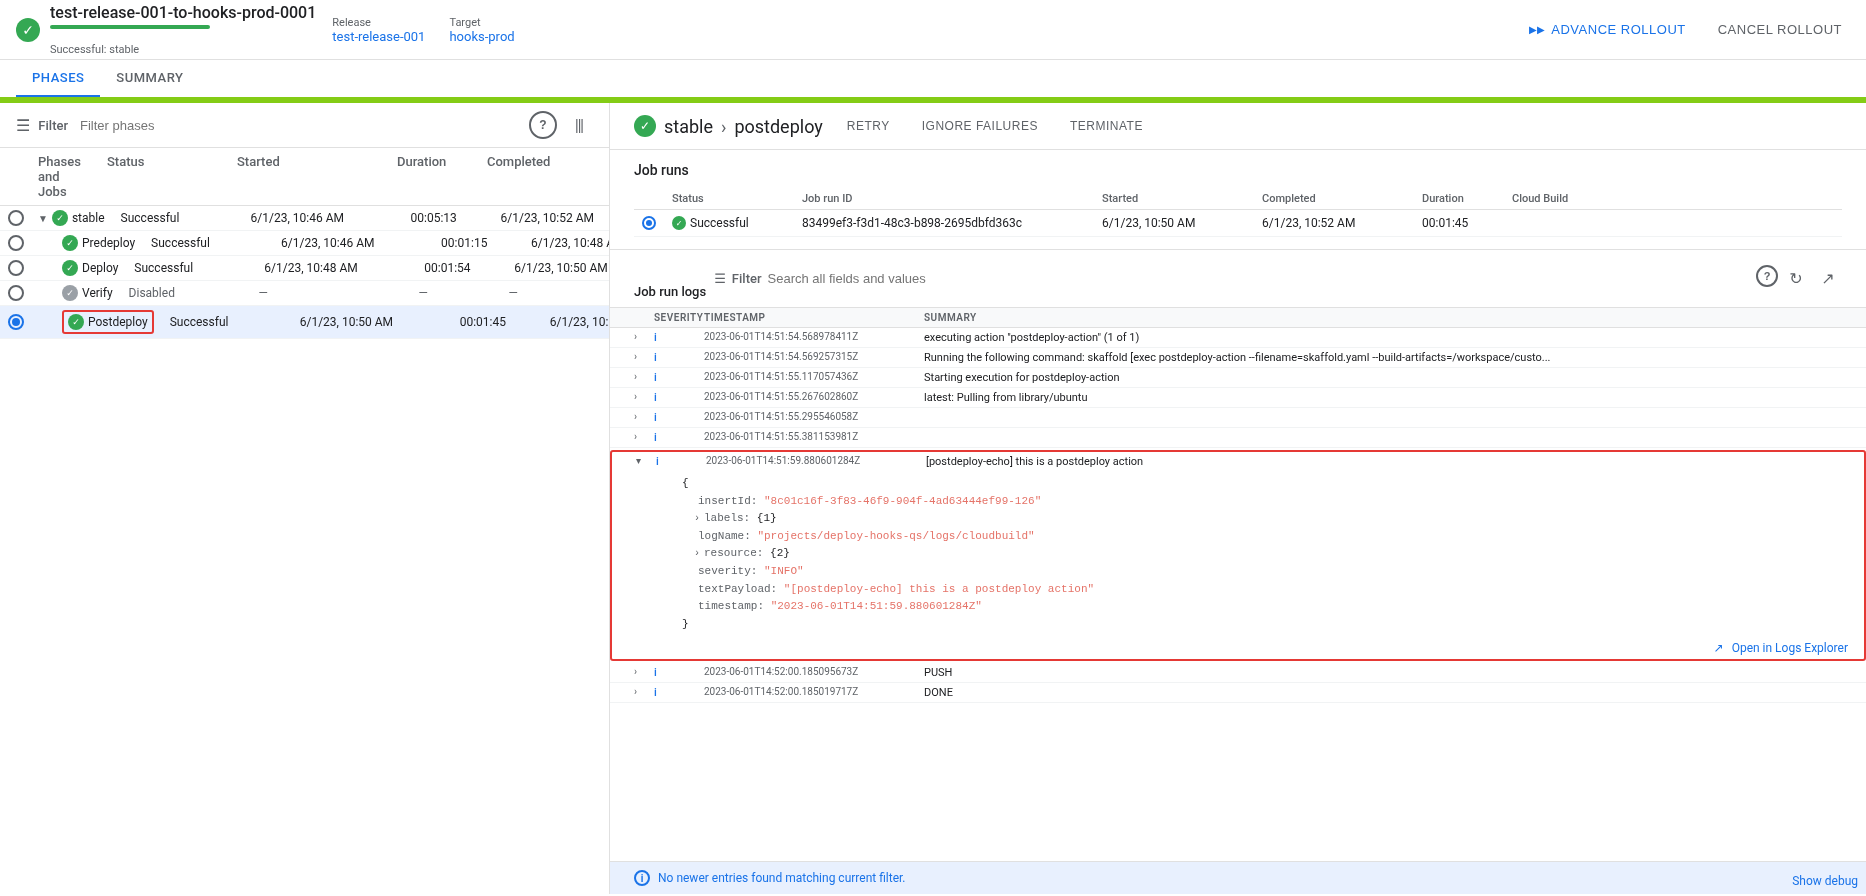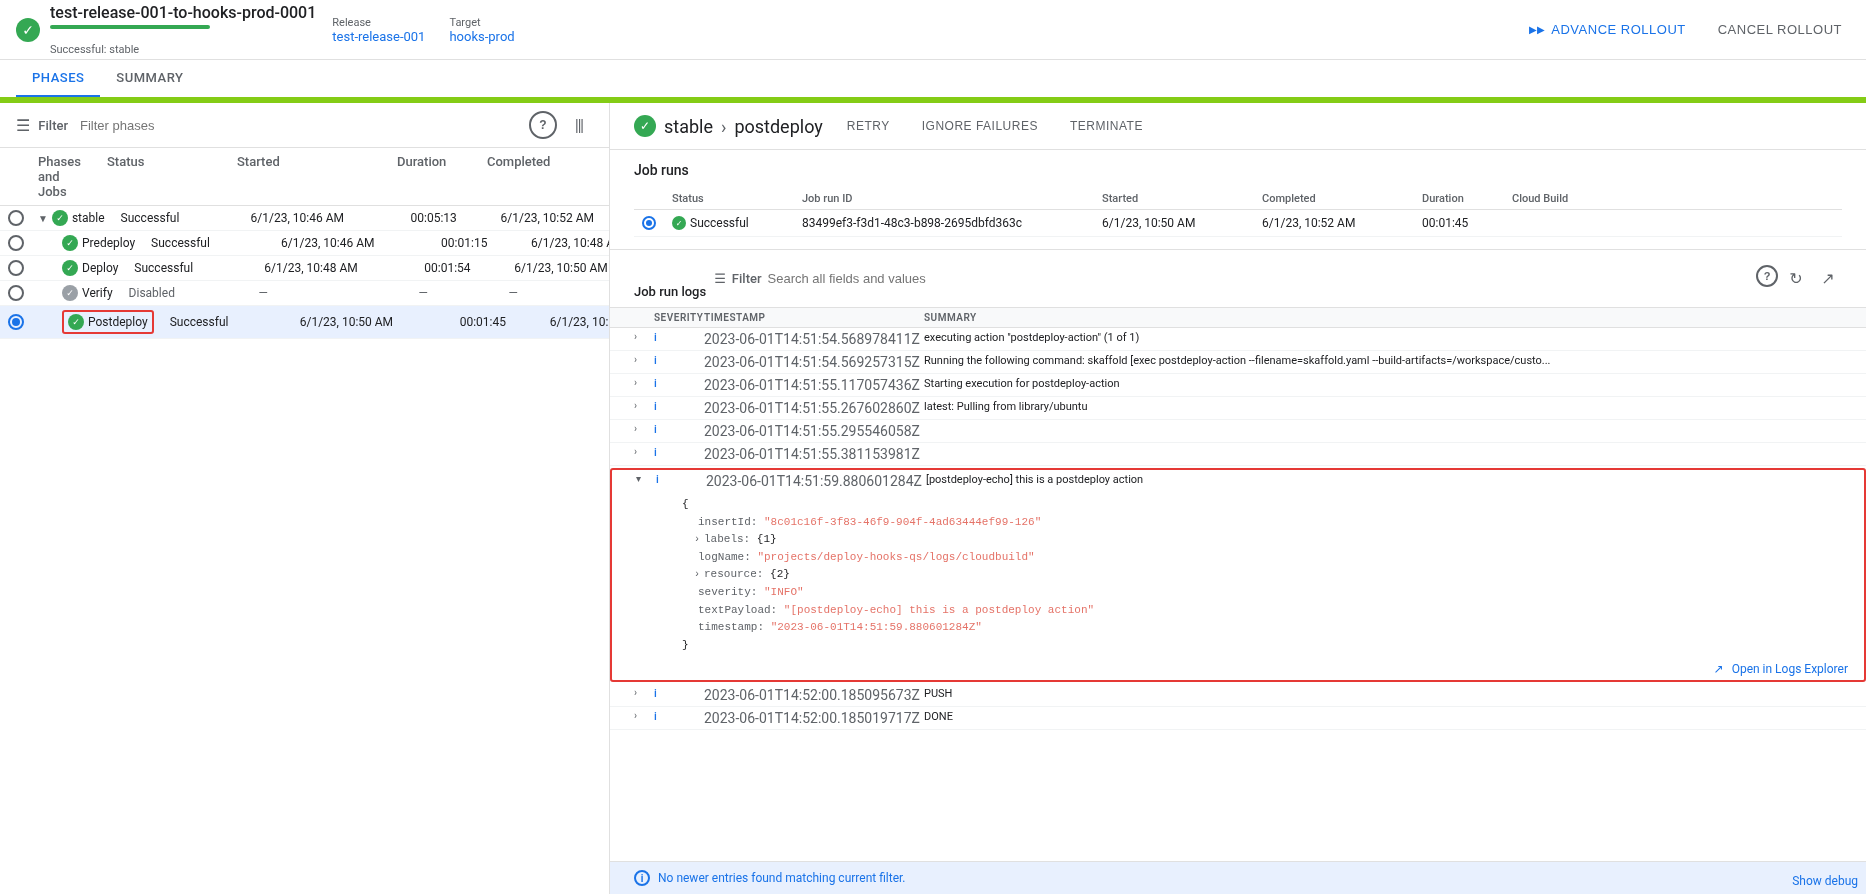--- a/index.html
+++ b/index.html
@@ -79,21 +79,21 @@
     .logs-filter { display: flex; align-items: center; gap: 6px; flex: 1; }
     .logs-search { border: none; outline: none; font-size: 13px; color: #0f172a; flex: 1; }
     .logs-actions { margin-left: auto; display: flex; gap: 4px; }
 
     .logs-table-header { display: grid; grid-template-columns: 20px 50px 220px 1fr; padding: 4px 24px; background: #f8f9fa; border-bottom: 1px solid #e0e0e0; }
     .log-th { font-size: 10px; font-weight: 600; color: #5f6368; letter-spacing: 0.5px; text-transform: uppercase; }
     .logs-body { overflow-y: auto; flex: 1; }
     .log-row { display: grid; grid-template-columns: 20px 50px 220px 1fr; padding: 3px 24px; align-items: start; border-bottom: 1px solid #f1f3f4; font-size: 11px; cursor: pointer; }
     .log-expand { color: #5f6368; font-size: 10px; cursor: pointer; }
     .log-severity { color: #1a73e8; font-size: 11px; font-weight: 500; }
-    .log-timestamp { color: #5f6368; font-size: 14px; }
+    .log-timestamp { color: #5f6368; font-size: 10px; }
     .log-summary { font-size: 11px; color: #202124; }
     .log-detail { grid-column: 1 / -1; padding: 4px 0 4px 70px; font-size: 11px; font-family: 'Courier New', monospace; color: #202124; line-height: 1.6; }
     .log-detail .key { color: #5f6368; }
     .log-detail .str-val { color: #e57368; }
     .log-detail .bracket { color: #202124; }
 
     .logs-footer { padding: 8px 24px; background: #e8f0fe; display: flex; align-items: center; gap: 8px; font-size: 12px; color: #1a73e8; border-top: 1px solid #e0e0e0; }
     .info-icon { width: 16px; height: 16px; border: 2px solid #1a73e8; border-radius: 50%; display: flex; align-items: center; justify-content: center; font-size: 10px; color: #1a73e8; font-weight: bold; }
 
     .open-logs-link { margin-left: auto; color: #1a73e8; font-size: 12px; cursor: pointer; display: flex; align-items: center; gap: 4px; text-decoration: none; }

